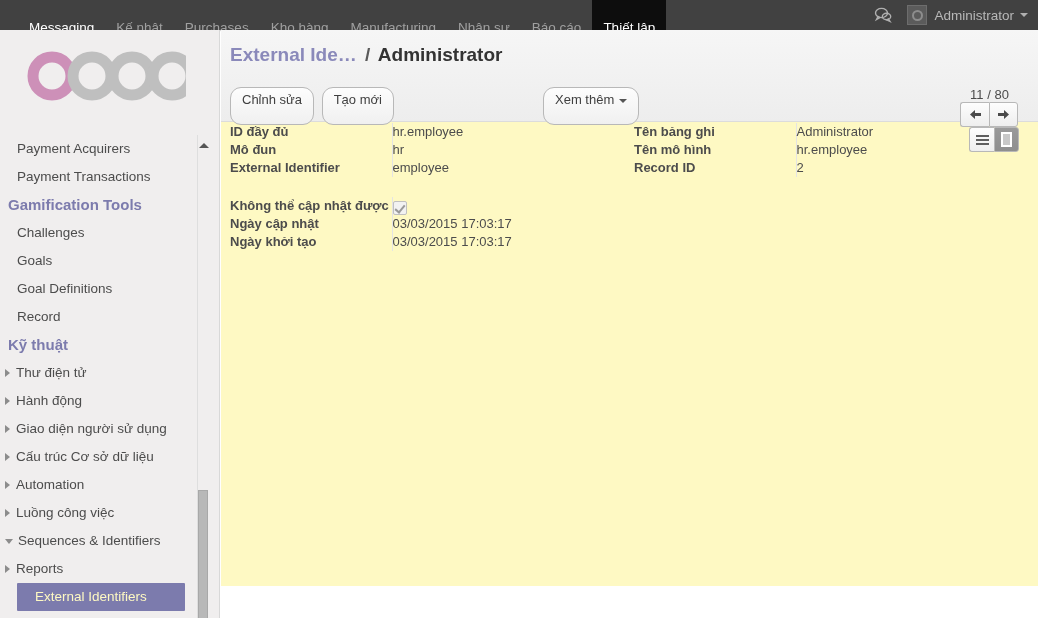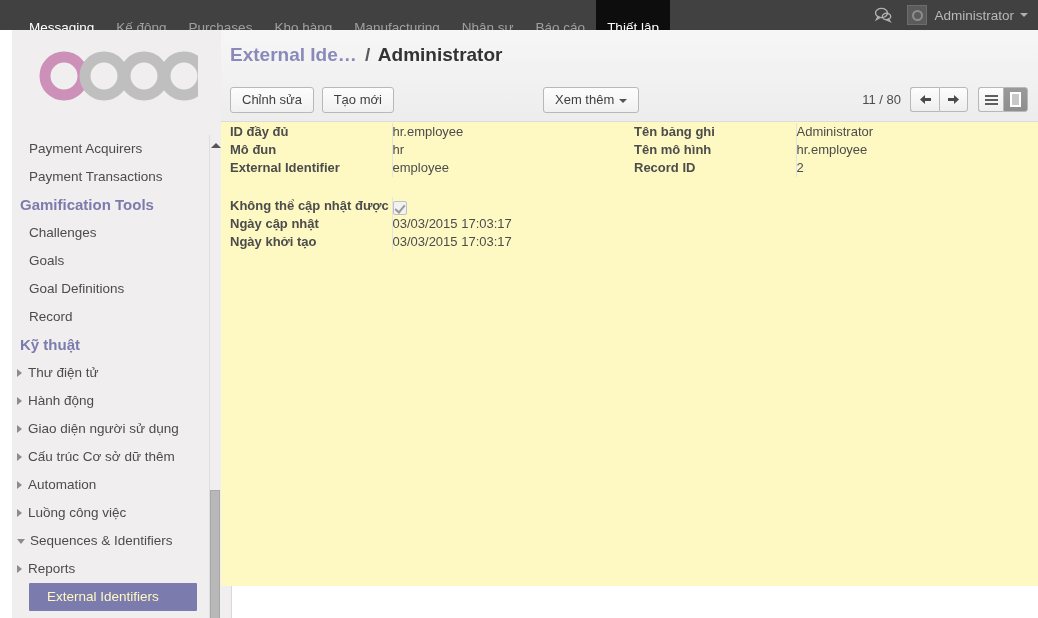--- a/index.html
+++ b/index.html
@@ -68,21 +68,21 @@
   }
   .caret-down {
     width: 0; height: 0;
     border-left: 4px solid transparent;
     border-right: 4px solid transparent;
     border-top: 4px solid #b0b0b0;
   }
 
   
   #sidebar {
-    position: absolute; left: 12px; top: 30px;
+    position: absolute; left: 0; top: 30px;
     width: 220px; height: 588px;
     background: #f0eeee;
     border-right: 1px solid #d8d8d8;
     overflow: hidden;
   }
   #logo {
     position: absolute; left: 26px; top: 20px;
     width: 160px; height: 52px;
   }
   #nav-list {
@@ -171,43 +171,43 @@
   }
   #breadcrumb .crumb-link { color: #8a89ba; cursor: pointer; }
   #breadcrumb .crumb-sep { color: #5a5a5a; margin: 0 3px; font-weight: bold;}
   #breadcrumb .crumb-cur { color: #333333; }
 
   #btn-row { position: absolute; left: 9px; top: 57px; }
   .btn {
     display: inline-block;
     font-size: 13px;
     color: #404040;
-    padding: 4px 11px 5px 11px;
+    padding: 4px 11px 17px 11px;
     background: linear-gradient(to bottom, #fdfdfd 0%, #f0f0f0 100%);
     border: 1px solid #b8b8b8;
-    border-radius: 3px;
+    border-radius: 11px;
     cursor: pointer;
     line-height: 15px;
     margin-right: 4px;
     vertical-align: top;
   }
   #more-btn-wrap { position: absolute; left: 322px; top: 57px; }
   .btn .bcaret {
     display: inline-block;
     width: 0; height: 0;
     border-left: 4px solid transparent;
     border-right: 4px solid transparent;
     border-top: 4px solid #555;
     margin-left: 5px;
     vertical-align: middle;
   }
 
   #pager {
     position: absolute; right: 10px; top: 57px;
-    display: flex; align-items: center;
+    display: flex; align-items: center; flex-direction: column;
   }
   #pager-count { font-size: 13px; color: #4c4c4c; margin-right: 9px; white-space:nowrap;}
   .arrow-group { display: flex; margin-right: 10px; }
   .arrow-btn {
     width: 29px; height: 25px;
     background: linear-gradient(to bottom, #fdfdfd 0%, #eeeeee 100%);
     border: 1px solid #b8b8b8;
     display: flex; align-items: center; justify-content: center;
     cursor: pointer;
   }
@@ -282,21 +282,21 @@
     border-width: 0 2px 2px 0;
     transform: rotate(40deg);
   }
 </style>
 </head>
 <body>
 
 <div id="topbar">
   <div class="menu" id="topmenu">
       <div class="item active-light">Messaging</div>
-      <div class="item">Kế động</div>
+      <div class="item">Kế nhật</div>
       <div class="item">Purchases</div>
       <div class="item">Kho hàng</div>
       <div class="item">Manufacturing</div>
       <div class="item">Nhân sự</div>
       <div class="item">Báo cáo</div>
       <div class="item active-dark">Thiết lập</div>
     </div>
   <div class="right">
     <div class="chat-icon">
       <svg width="20" height="20" viewBox="0 0 20 20">
@@ -339,21 +339,21 @@
       <div class="nav-item toggle">
         <span class="arrow-r"></span>
         <span>Hành động</span>
       </div>
       <div class="nav-item toggle">
         <span class="arrow-r"></span>
         <span>Giao diện người sử dụng</span>
       </div>
       <div class="nav-item toggle">
         <span class="arrow-r"></span>
-        <span>Cấu trúc Cơ sở dữ thêm</span>
+        <span>Cấu trúc Cơ sở dữ liệu</span>
       </div>
       <div class="nav-item toggle">
         <span class="arrow-r"></span>
         <span>Automation</span>
       </div>
       <div class="nav-item toggle">
         <span class="arrow-r"></span>
         <span>Luồng công việc</span>
       </div>
       <div class="nav-item toggle">

